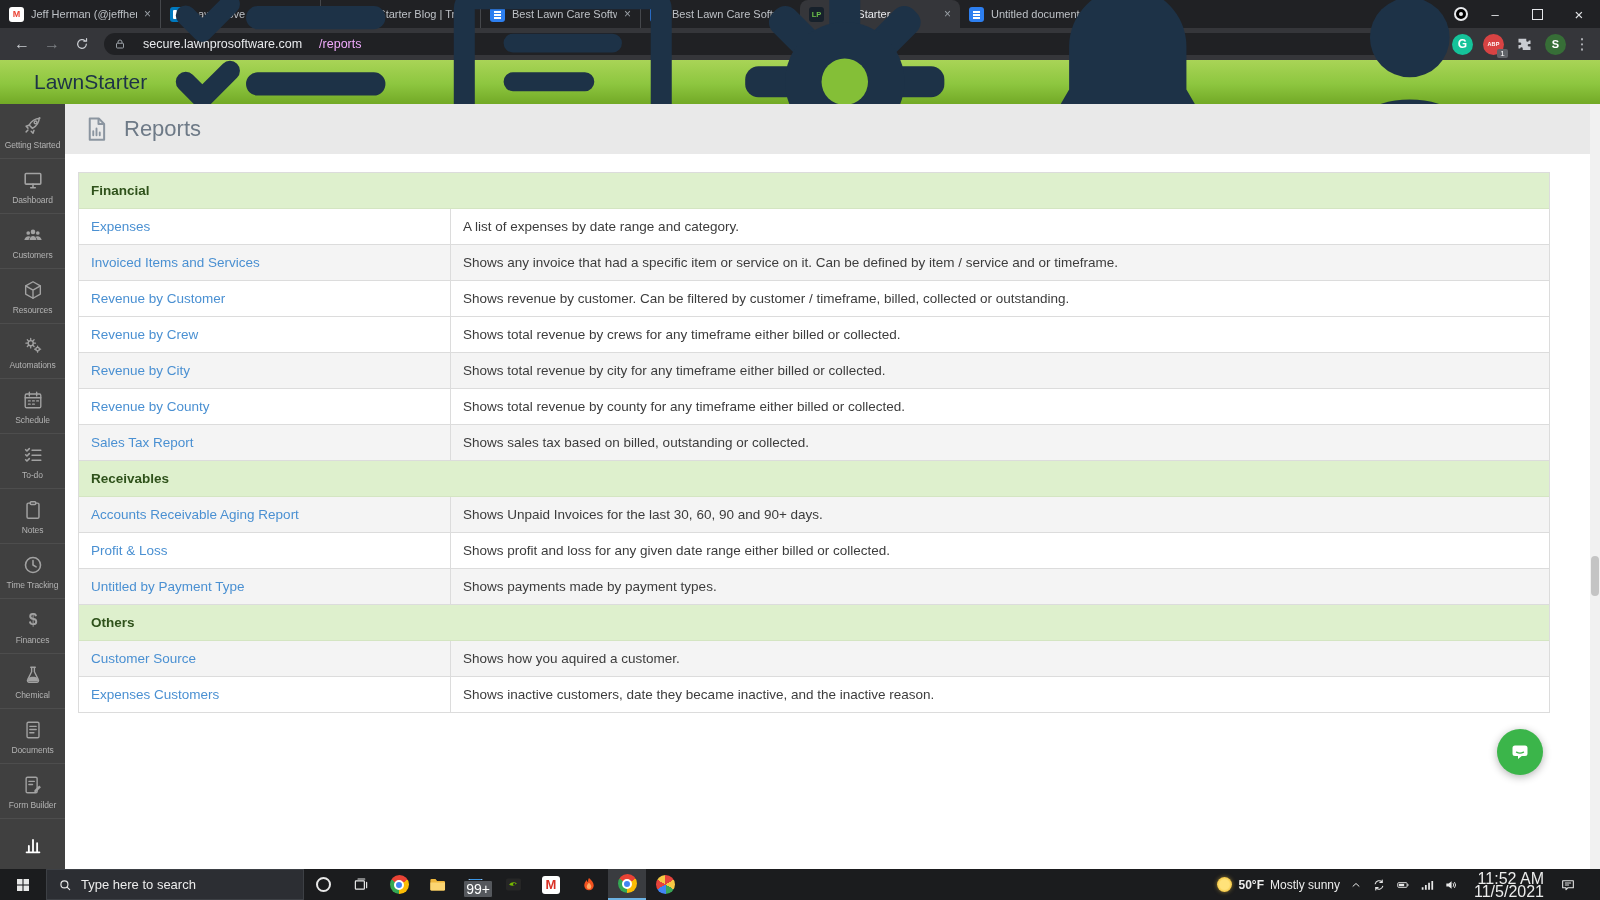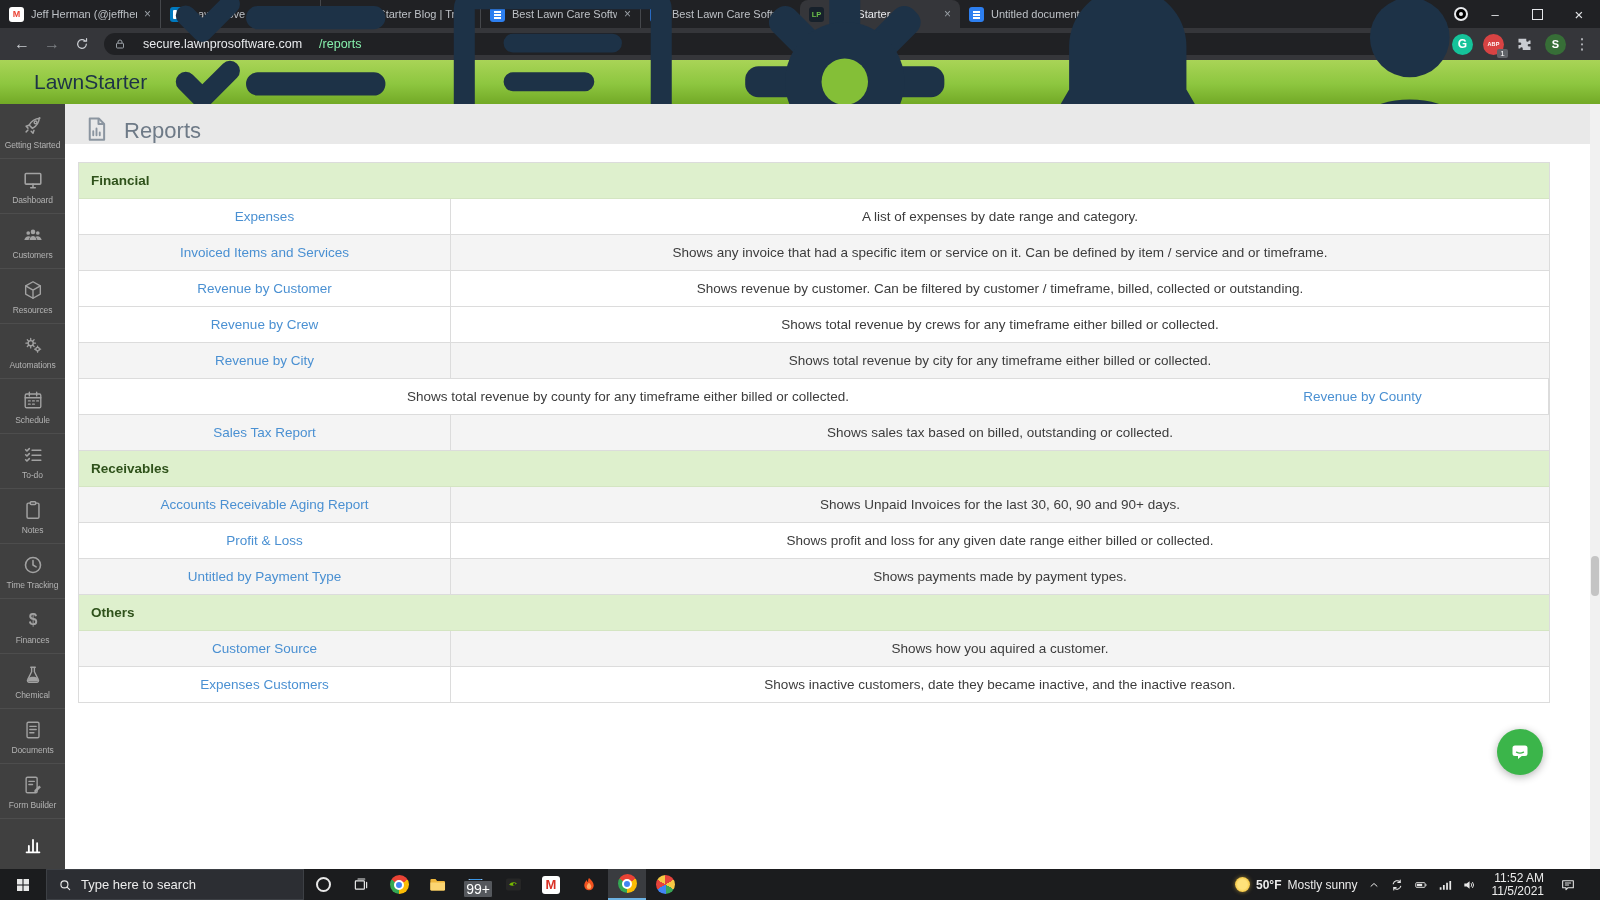--- a/index.html
+++ b/index.html
@@ -38,21 +38,21 @@
 
   
   .toolbar{position:absolute;top:28px;left:0;right:0;height:32px;background:#35363a;display:flex;align-items:center;padding:0 8px;box-sizing:border-box;gap:2px;}
   .nav-btn{width:28px;height:28px;display:flex;align-items:center;justify-content:center;color:#c9ccd1;font-size:16px;}
   .nav-btn.dim{color:#7d8085;}
   .nav-btn svg{width:16px;height:16px;}
   .urlfield{flex:1;height:22px;background:#202124;border-radius:12px;margin:0 8px 0 6px;display:flex;align-items:center;
             padding:0 10px;gap:17px;color:#e8eaed;font-size:12.5px;}
   .urlfield .lock{width:12px;height:12px;color:#9aa0a6;}
   .urlfield .lock svg{width:12px;height:12px;}
-  .url-path{color:#86efac;}
+  .url-path{color:#f0abfc;}
   .url-star{margin-left:auto;color:#c9ccd1;font-size:14px;}
   .ext{width:21px;height:21px;border-radius:50%;display:flex;align-items:center;justify-content:center;color:#fff;font-weight:bold;position:relative;margin:0 4px;}
   .ext-grammarly{background:#15c39a;font-size:12px;}
   .ext-abp{background:#d84343;font-size:5.5px;letter-spacing:.2px;}
   .ext-abp .badge1{position:absolute;right:-4px;bottom:-3px;background:#606368;color:#fff;font-size:8px;font-weight:normal;padding:0 3px;border-radius:2px;}
   .ext-puzzle{color:#c9ccd1;background:transparent;}
   .ext-puzzle svg{width:17px;height:17px;}
   .ext-avatar{background:#376e37;font-size:11px;}
   .menu-dots{color:#c9ccd1;font-size:15px;width:20px;text-align:center;}
 
@@ -68,30 +68,30 @@
   .body{position:absolute;top:104px;left:0;right:0;height:765px;display:flex;background:#fff;overflow:hidden;}
 
   .sidebar{width:65px;flex:0 0 65px;background:#404040;overflow:hidden;}
   .sb-item{height:55px;box-sizing:border-box;border-bottom:1px solid #4d4d4d;display:flex;flex-direction:column;
            align-items:center;justify-content:center;padding-top:2px;cursor:pointer;text-align:center;}
   .sb-item .icon{width:22px;height:22px;color:#a2a2a2;}
   .sb-label{margin-top:4px;font-size:8.5px;color:#b2b2b2;white-space:nowrap;letter-spacing:-0.1px;}
   .sb-item:last-child .icon{color:#fff;}
 
   .main{flex:1;position:relative;background:#fff;}
-  .pagehead{height:40px;background:#e9e9e9;display:flex;align-items:flex-end;gap:13px;padding-left:16px;}
+  .pagehead{height:50px;background:#e9e9e9;display:flex;align-items:center;gap:13px;padding-left:16px;}
   .pagehead .icon{width:30px;height:30px;color:#8b95a0;}
   .page-title{font-size:22px;color:#6e7a87;}
 
   
   .rtable{width:1470px;margin:18px 0 0 13px;border:1px solid #dcdcdc;border-bottom:none;font-size:13.5px;}
   .sec-row{background:#def0cd;padding:10px 12px;border-bottom:1px solid #d4e5c2;color:#2f521b;font-weight:bold;}
   .trow{display:flex;border-bottom:1px solid #dcdcdc;background:#fff;}
   .trow.alt{background:#f4f4f4;}
-  .cell{padding:10px 12px;box-sizing:border-box;text-align:center;}
+  .cell{padding:10px 12px;box-sizing:border-box;}
   .c1{width:372px;flex:0 0 372px;border-right:1px solid #dcdcdc;}
   .c2{flex:1;color:#3c3c3c;}
   .rlink{color:#4a90d2;text-decoration:none;cursor:pointer;}
 
   .page-scrollbar{position:absolute;right:0;top:0;width:10px;height:100%;background:#f1f1f1;}
   .page-scrollbar .thumb{position:absolute;left:1px;top:452px;width:8px;height:40px;background:#c4c4c4;border-radius:4px;}
 
   
   .intercom{position:absolute;left:1497px;top:729px;width:46px;height:46px;border-radius:50%;background:#3bb54a;
             display:flex;align-items:center;justify-content:center;box-shadow:0 2px 8px rgba(0,0,0,.3);cursor:pointer;}
@@ -114,21 +114,21 @@
   .pinwheel{width:19px;height:19px;border-radius:50%;
       background:conic-gradient(#e5433c 0 60deg,#f6c844 60deg 120deg,#3aa757 120deg 180deg,#4285f4 180deg 240deg,#e5433c 240deg 300deg,#f6c844 300deg 360deg);}
   .gmail-sq{width:18px;height:18px;border-radius:3px;background:#fff;color:#d93025;font-weight:bold;font-size:13px;display:flex;align-items:center;justify-content:center;}
   .badge99{position:absolute;right:1px;bottom:2px;background:#55585d;color:#fff;font-size:14px;padding:0 2px;border-radius:2px;border:1px solid #1b1c1e;}
   .tb-tray{margin-left:auto;display:flex;align-items:center;gap:10px;padding-right:4px;}
   .weather{display:flex;align-items:center;gap:6px;font-size:12px;white-space:nowrap;}
   .sun{width:15px;height:15px;border-radius:50%;background:radial-gradient(circle at 50% 50%,#ffe27a 0 45%,#f6c844 70%);box-shadow:0 0 4px #f6c84488;}
   .tray-ic{width:14px;height:14px;color:#e8e8e8;}
   .tray-ic svg{width:14px;height:14px;}
   .chev{width:12px;height:12px;color:#e8e8e8;}
-  .clockblk{text-align:right;font-size:12px;line-height:13px;margin:0 6px;}
+  .clockblk{text-align:right;font-size:16px;line-height:13px;margin:0 6px;}
   .ac-icon{width:16px;height:16px;color:#e8e8e8;margin-right:4px;}
   .show-desktop{width:5px;border-left:1px solid #3a3a3a;}
   .icon svg,.lock svg,.tray-ic svg,.chev svg,.ac-icon svg{width:100%;height:100%;display:block;}
 </style>
 </head>
 <body>
 
 <div class="screen">
 
   <div class="tabbar">
@@ -416,22 +416,22 @@
           </div>
           <div class="trow">
             <div class="cell c1"><a class="rlink" href="#">Revenue by Crew</a></div>
             <div class="cell c2"><span class="rdesc">Shows total revenue by crews for any timeframe either billed or collected.</span></div>
           </div>
           <div class="trow alt">
             <div class="cell c1"><a class="rlink" href="#">Revenue by City</a></div>
             <div class="cell c2"><span class="rdesc">Shows total revenue by city for any timeframe either billed or collected.</span></div>
           </div>
           <div class="trow">
+            <div class="cell c1"><a class="rlink" href="#">Revenue by County</a></div>
             <div class="cell c2"><span class="rdesc">Shows total revenue by county for any timeframe either billed or collected.</span></div>
-            <div class="cell c1"><a class="rlink" href="#">Revenue by County</a></div>
           </div>
           <div class="trow alt">
             <div class="cell c1"><a class="rlink" href="#">Sales Tax Report</a></div>
             <div class="cell c2"><span class="rdesc">Shows sales tax based on billed, outstanding or collected.</span></div>
           </div>
           <div class="sec-row"><span class="sec-title">Receivables</span></div>
           <div class="trow alt">
             <div class="cell c1"><a class="rlink" href="#">Accounts Receivable Aging Report</a></div>
             <div class="cell c2"><span class="rdesc">Shows Unpaid Invoices for the last 30, 60, 90 and 90+ days.</span></div>
           </div>

